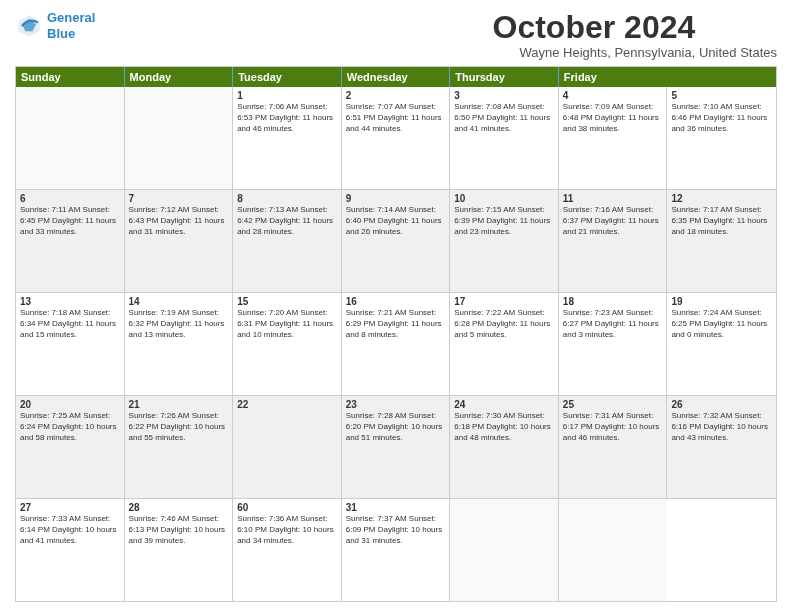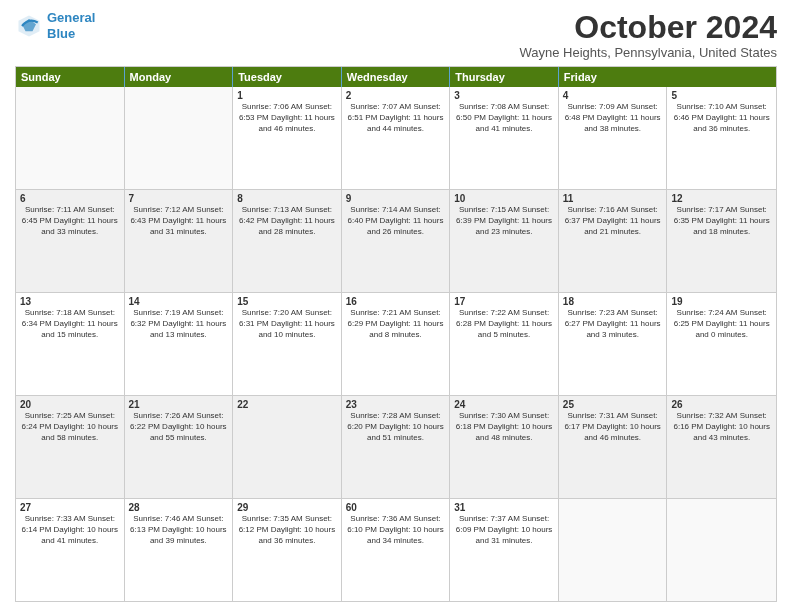--- a/index.html
+++ b/index.html
@@ -35,21 +35,20 @@
       line-height: 1.2;
     }
     .logo-text span {
       color: #2e86c1;
     }
     .logo-icon {
       width: 28px;
       height: 28px;
     }
     .title-block {
-      text-align: right;
     }
     .month-title {
       font-size: 32px;
       font-weight: bold;
       color: #333;
       line-height: 1.1;
     }
     .subtitle {
       font-size: 13px;
       color: #555;
@@ -102,21 +101,20 @@
     .day-num {
       font-size: 10px;
       font-weight: bold;
       display: block;
       margin-bottom: 1px;
     }
     .cell-text {
       font-size: 8px;
       line-height: 1.35;
       color: #333;
-      text-align: center;
     }
   </style>
 </head>
 <body>
 
 <div class="page">
   <div class="header">
     <div class="logo">
       <svg class="logo-icon" viewBox="0 0 32 32" xmlns="http://www.w3.org/2000/svg">
         <rect x="0" y="0" width="32" height="32" fill="white"></rect>
@@ -315,26 +313,20 @@
 Sunset: 6:14 PM
 Daylight: 10 hours and 41 minutes.</div>
           </div>
           <div class="cal-cell">
             <span class="day-num">28</span>
             <div class="cell-text">Sunrise: 7:46 AM
 Sunset: 6:13 PM
 Daylight: 10 hours and 39 minutes.</div>
           </div>
           <div class="cal-cell">
-            <span class="day-num">29</span>
-            <div class="cell-text">Sunrise: 7:35 AM
-Sunset: 6:12 PM
-Daylight: 10 hours and 36 minutes.</div>
-          </div>
-          <div class="cal-cell">
             <span class="day-num">60</span>
             <div class="cell-text">Sunrise: 7:36 AM
 Sunset: 6:10 PM
 Daylight: 10 hours and 34 minutes.</div>
           </div>
           <div class="cal-cell">
             <span class="day-num">31</span>
             <div class="cell-text">Sunrise: 7:37 AM
 Sunset: 6:09 PM
 Daylight: 10 hours and 31 minutes.</div>

